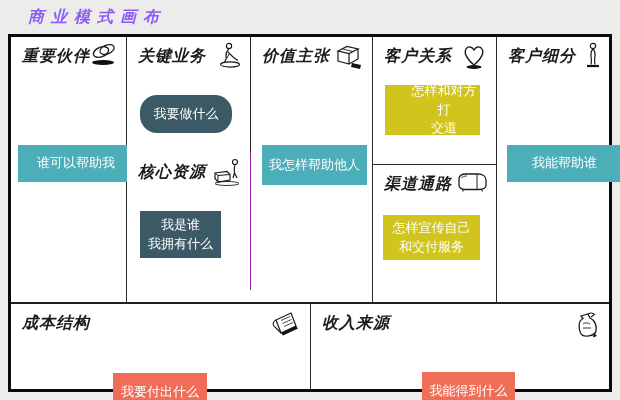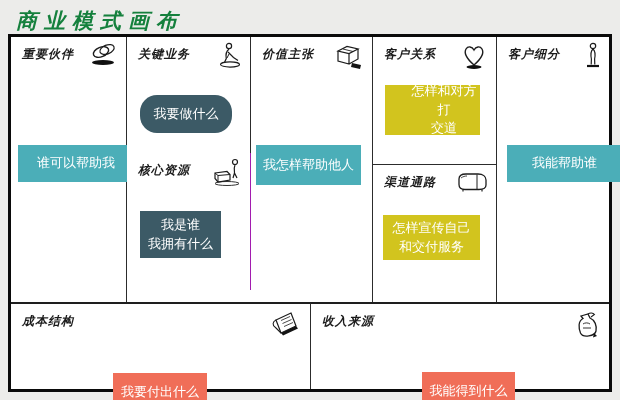--- a/index.html
+++ b/index.html
@@ -4,38 +4,38 @@
 <style>
   * { margin:0; padding:0; box-sizing:border-box; }
   html,body { width:620px; height:400px; }
   body {
     position:relative;
     background:#ececea;
     font-family:"DejaVu Sans", sans-serif;
     overflow:hidden;
   }
   .page-title {
-    position:absolute; left:16px; top:7px;
+    position:absolute; left:28px; top:7px;
     font-family:"DejaVu Serif", serif;
     font-style:italic; font-weight:bold;
-    font-size:21px; letter-spacing:7px; color:#15803d;
+    font-size:16px; letter-spacing:7px; color:#8b5cf6;
     white-space:nowrap;
   }
   .canvas {
     position:absolute; left:8px; top:34px;
     width:604px; height:358px;
     background:#ffffff;
     border:3px solid #0a0a0a;
   }
   .cell { position:absolute; background:#fff; }
   .cell-header {
     position:absolute; left:11px; top:9px;
     font-family:"DejaVu Serif", serif;
     font-style:italic; font-weight:bold;
-    font-size:12px; letter-spacing:1px; color:#1b1b1b;
+    font-size:16px; letter-spacing:1px; color:#1b1b1b;
     white-space:nowrap;
   }
   .cell-icon { position:absolute; top:5px; right:7px; }
   .note {
     position:absolute;
     display:flex; align-items:center; justify-content:center;
     text-align:center;
     color:#ffffff; font-size:13px; line-height:1.45;
     white-space:pre-line;
   }
@@ -52,21 +52,21 @@
   .c-cr   { left:362px;top:0;     width:124px; height:128px; border-right:1px solid #2c2c2c; border-bottom:1px solid #2c2c2c; }
   .c-ch   { left:362px;top:128px; width:124px; height:137px; border-right:1px solid #2c2c2c; }
   .c-cs   { left:486px;top:0;     width:112px; height:265px; }
   .c-cost { left:0;    top:265px; width:300px; height:87px;  border-top:2px solid #1e1e1e; border-right:1px solid #2c2c2c; }
   .c-rev  { left:300px;top:265px; width:298px; height:87px;  border-top:2px solid #1e1e1e; }
 
   
   .n-kp   { left:7px;   top:108px; width:116px;  height:37px; }
   .n-ka   { left:13px;  top:58px;  width:92px;  height:38px;border-radius:17px; }
   .n-kr   { left:13px;  top:58px;  width:81px;  height:47px; }
-  .n-vp   { left:5px;   top:108px; width:105px; height:40px; }
+  .n-vp   { left:11px;   top:108px; width:105px; height:40px; }
   .n-cr   { left:12px;  top:48px;  width:95px;  height:50px;padding-left:23px; }
   .n-ch   { left:10px;  top:50px;  width:97px;  height:45px; }
   .n-cs   { left:10px;  top:108px; width:115px;  height:37px; }
   .n-cost { left:102px; top:31px;  width:94px;  height:39px; }
   .n-rev  { left:111px; top:30px;  width:93px;  height:38px; }
 
   svg { display:block; }
   svg path, svg circle, svg ellipse, svg rect, svg line { vector-effect:non-scaling-stroke; }
 </style>
 </head>

